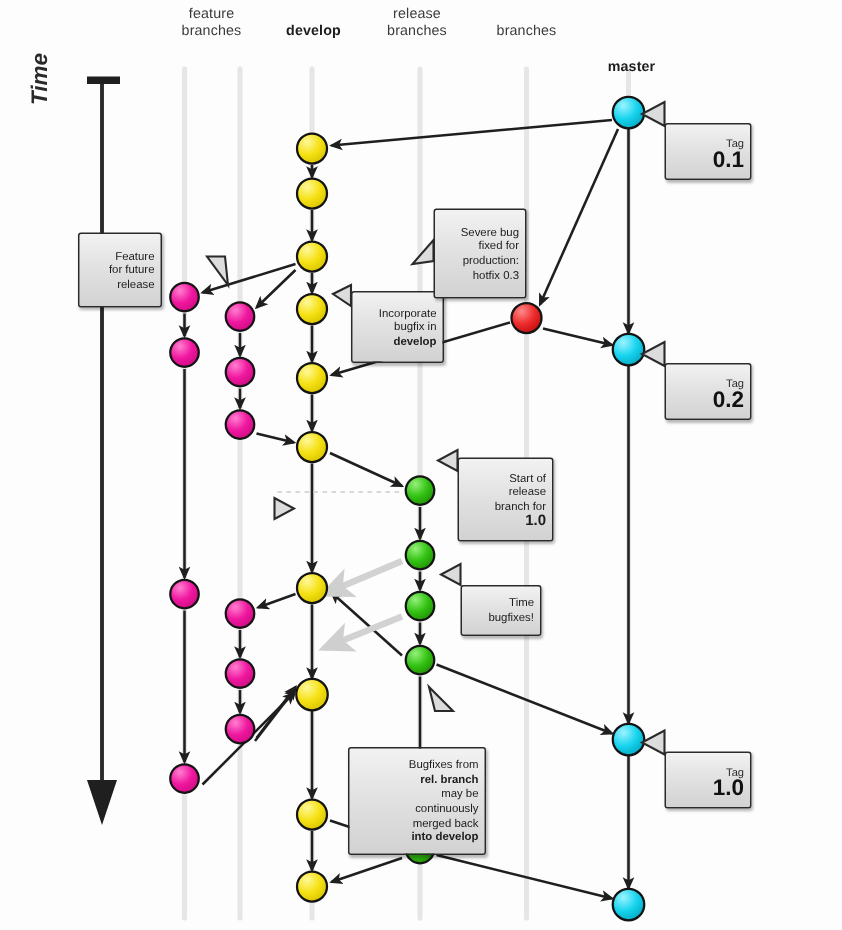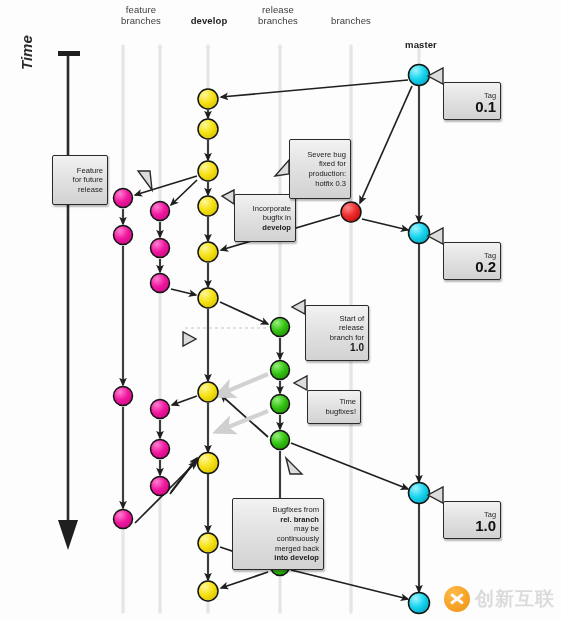--- a/index.html
+++ b/index.html
@@ -370,18 +370,14 @@
     </div>
   </div>
 
   <div class="callout tag-callout" style="left:443px; top:477px; width:58px; height:38px;">
     <div class="inner">
       <span class="tag-word">Tag</span>
       <span class="tag-num">1.0</span>
     </div>
   </div>
 
-  <div class="watermark">
-    <div class="wm-logo"></div>
-    <div class="wm-text">创新互联</div>
-  </div>
 
 </div>
 
 </body></html>

